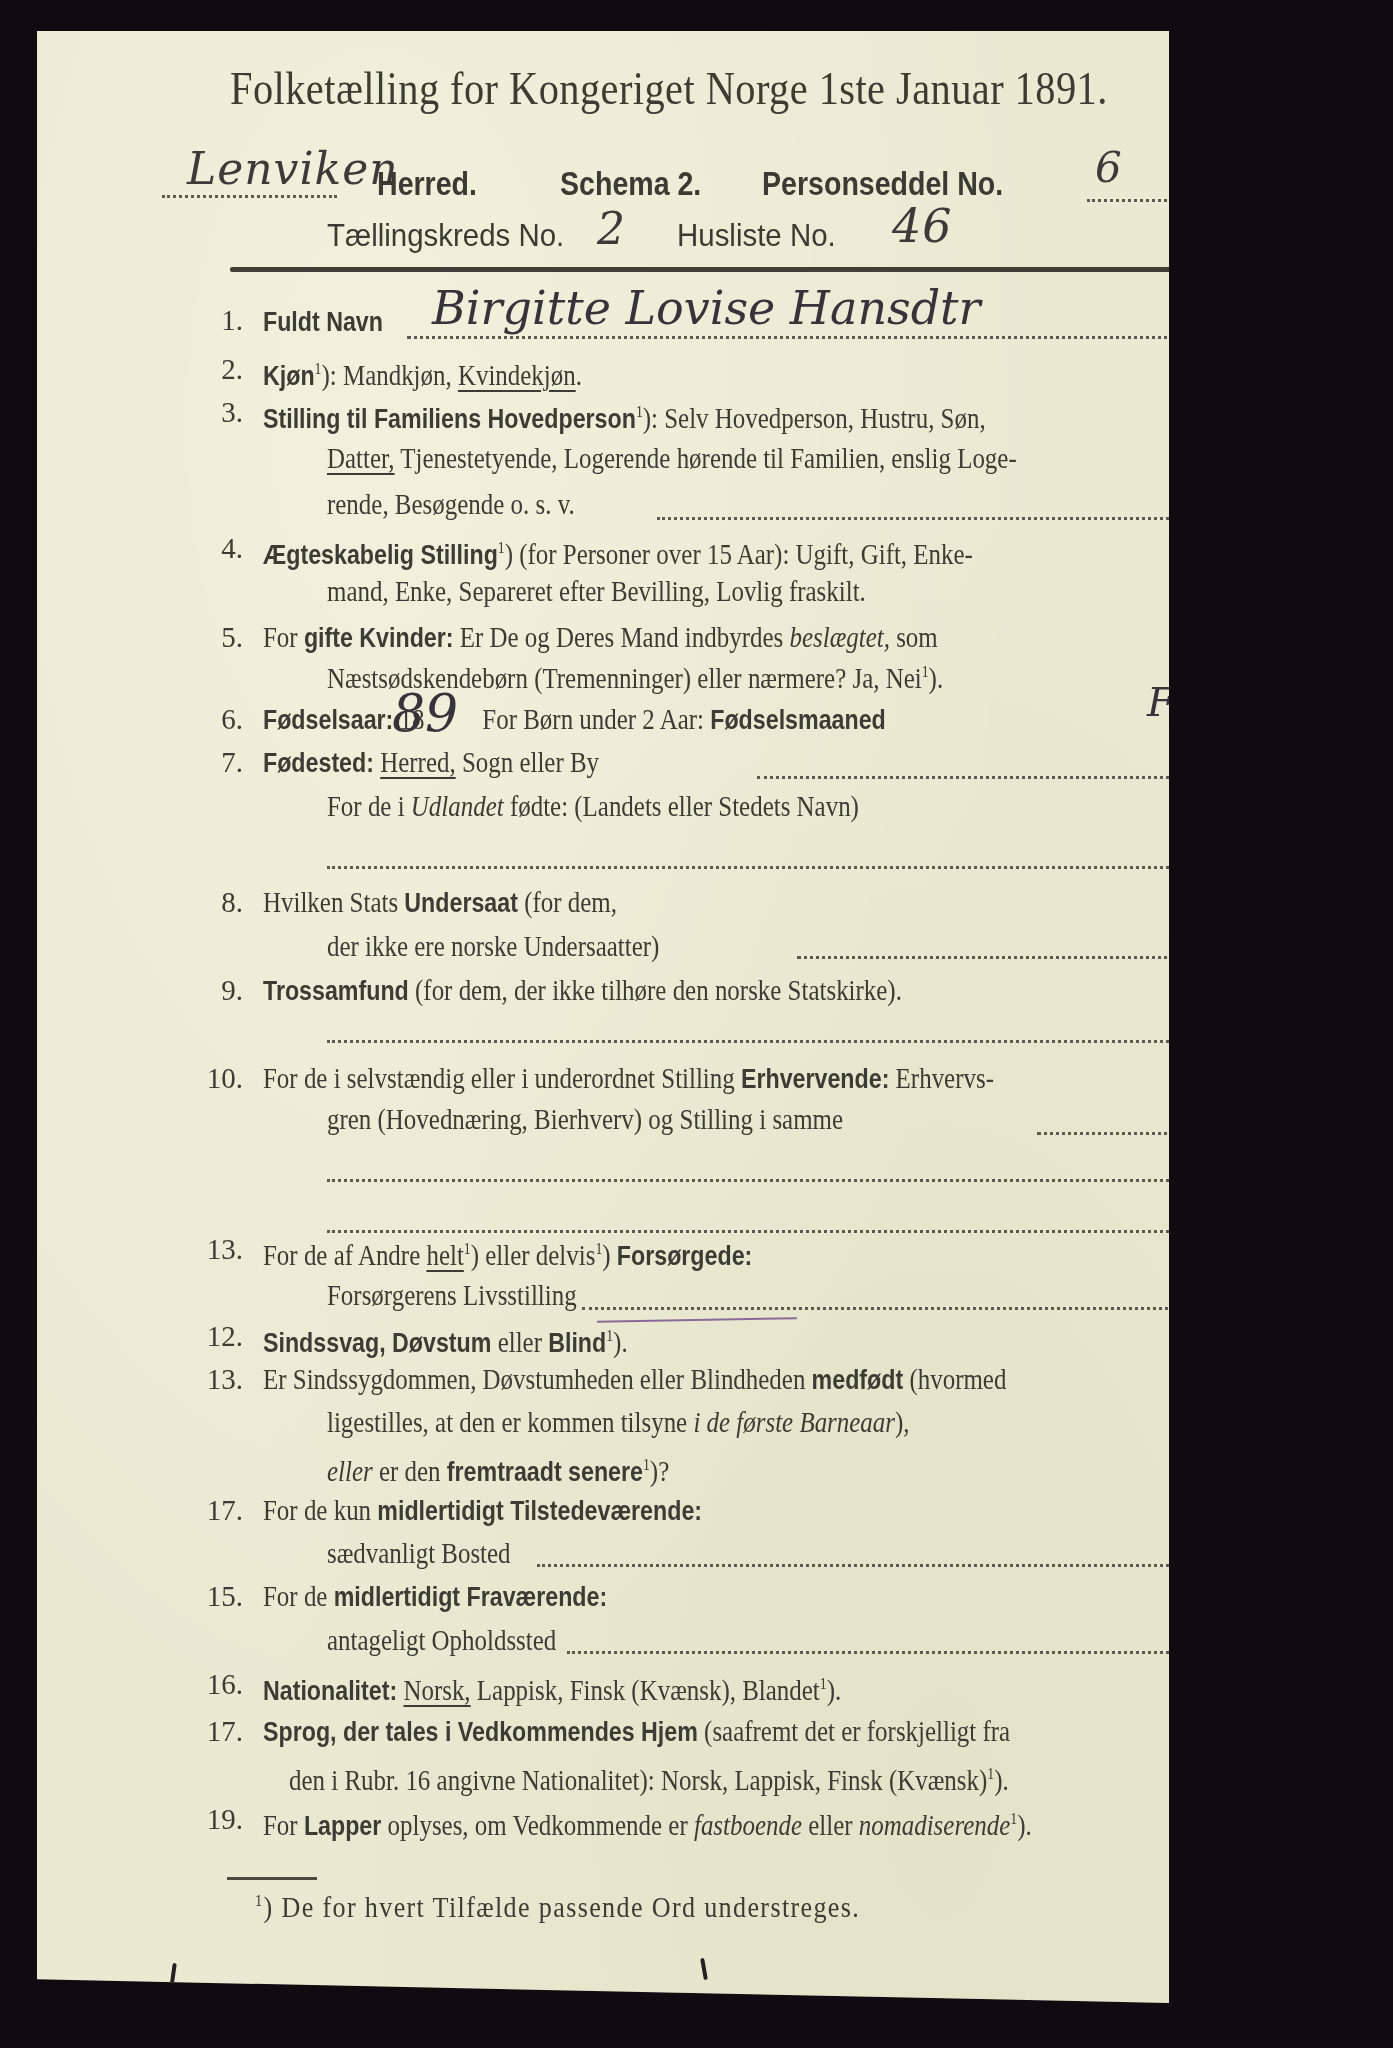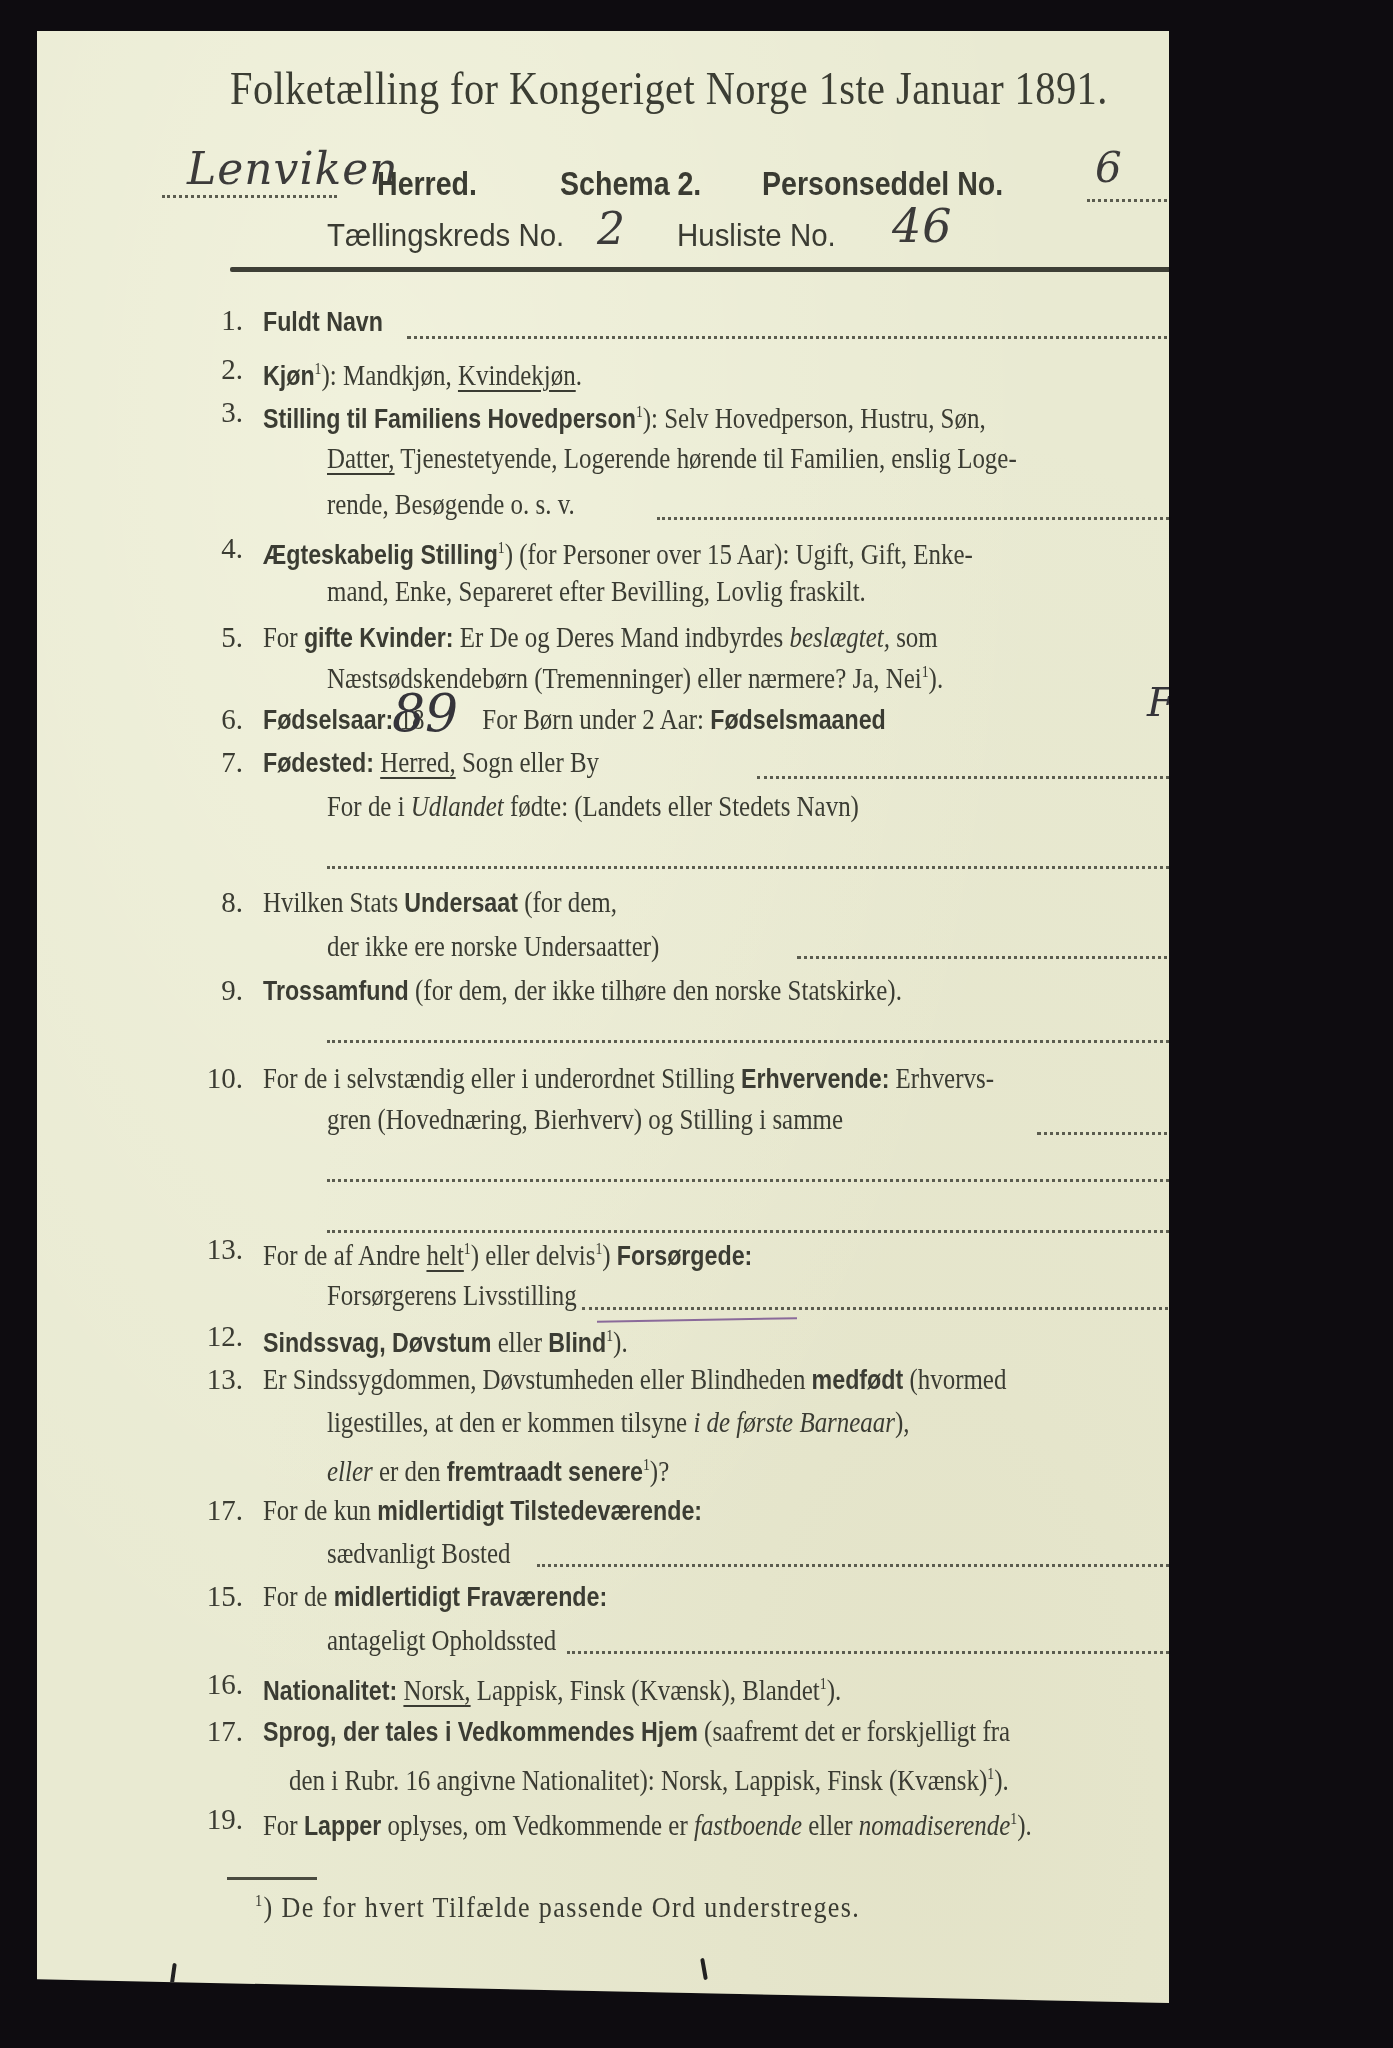--- a/index.html
+++ b/index.html
@@ -66,20 +66,21 @@
   <div class="abs hdr2" style="left:640px; top:186px;">Husliste No.</div>
   <div class="abs hand" style="left:855px; top:168px; font-size:46px;">46</div>
 
   <div class="rule" style="top:236px;"></div>
 
   <div class="row" style="top:272px;">
     <span class="num">1.</span>
     <span class="txt b" style="top:2px;">Fuldt Navn</span>
   </div>
   <div class="dots" style="left:370px; top:305px; width:870px;"></div>
+  <div class="handfill" style="left:395px; top:250px; font-size:46px;">Birgitte Lovise Hansdtr</div>
 
   <div class="row" style="top:321px;">
     <span class="num">2.</span>
     <span class="txt">
       <span class="b">Kjøn</span><span class="sup">1</span>):
       <span>Mandkjøn,</span>
       <span class="u">Kvindekjøn</span><span>.</span>
     </span>
   </div>
 

